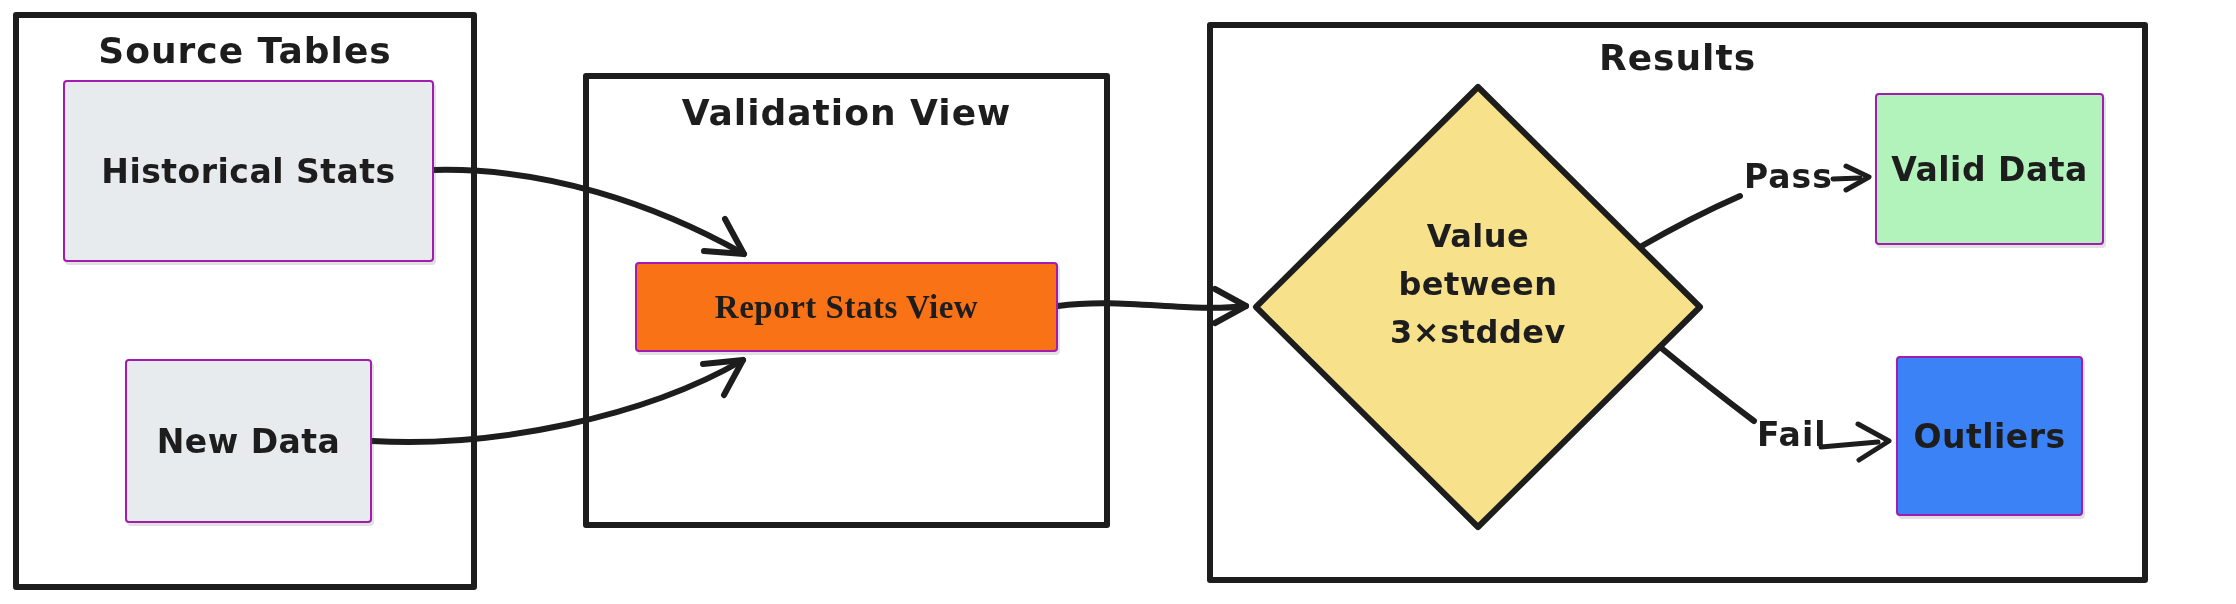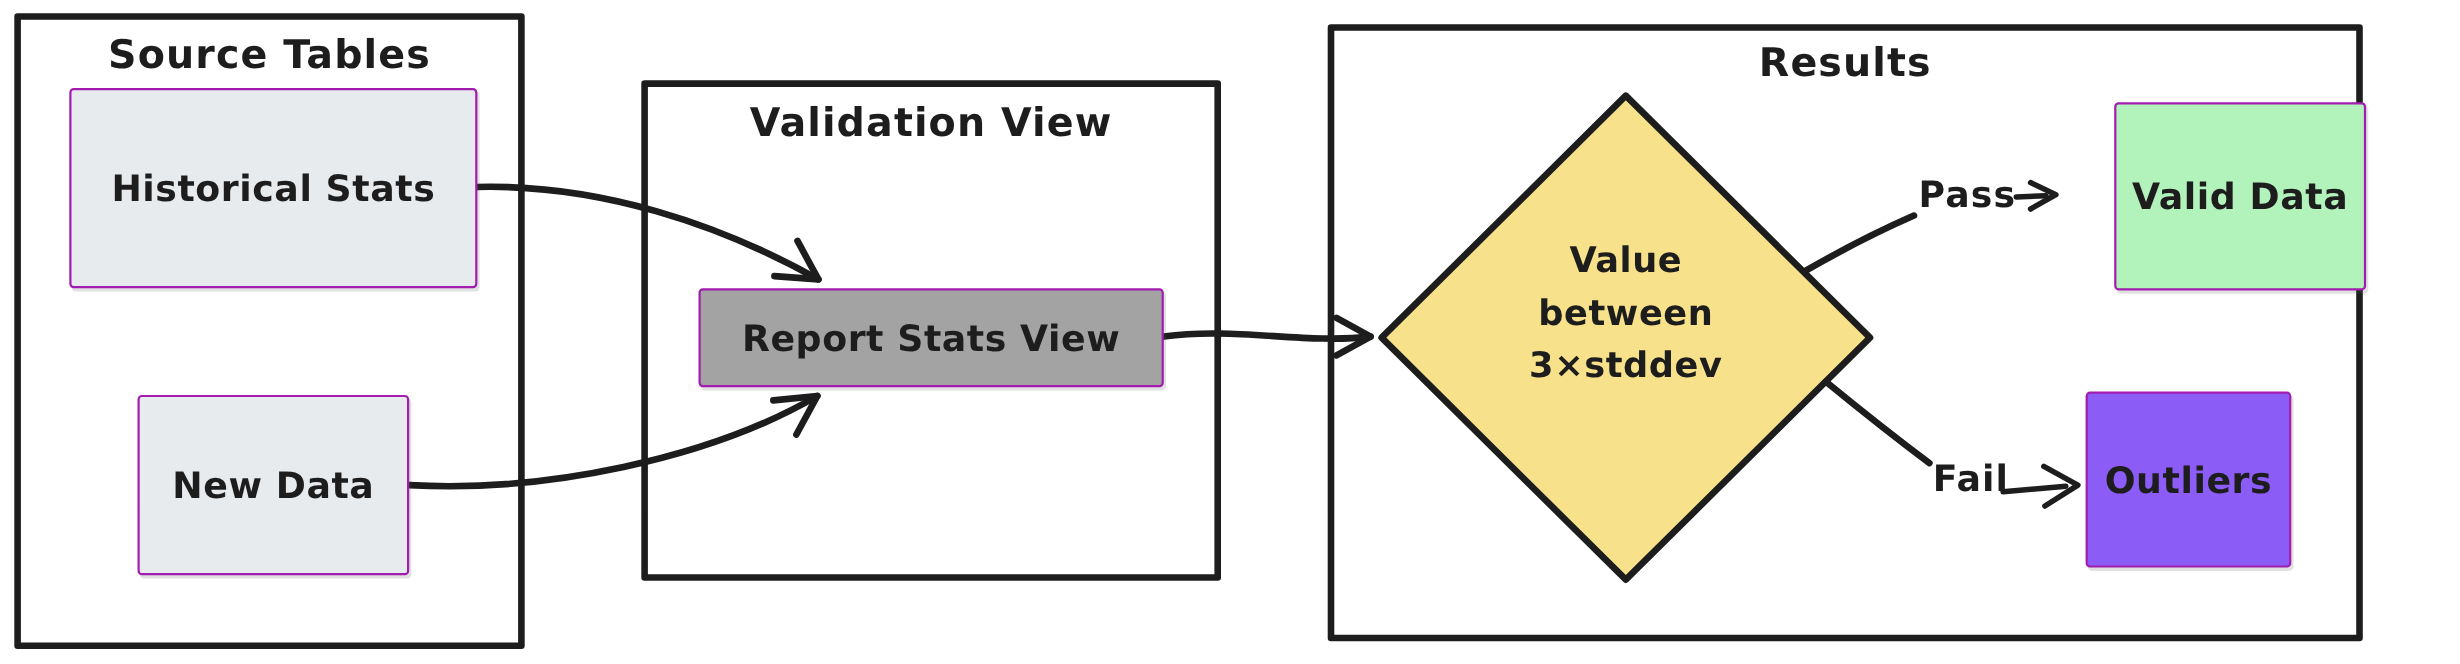--- a/index.html
+++ b/index.html
@@ -54,21 +54,21 @@
     font-size: 33px;
     font-weight: 600;
     letter-spacing: 0.5px;
     white-space: nowrap;
     box-shadow: 2px 3px 0 rgba(90,90,90,0.18);
     z-index: 3;
   }
   #n-hist     { left: 63px;   top: 80px;  width: 371px; height: 182px; }
   #n-new      { left: 125px;  top: 359px; width: 247px; height: 164px; }
   #n-report   { left: 635px;  top: 262px; width: 423px; height: 90px;  }
-  #n-valid    { left: 1922px; top: 93px;  width: 229px; height: 171px; }
+  #n-valid    { left: 1875px; top: 93px;  width: 229px; height: 152px; }
   #n-outliers { left: 1896px; top: 356px; width: 187px; height: 160px; }
 
   
   #wires {
     position: absolute;
     left: 0; top: 0;
     z-index: 2;
     pointer-events: none;
   }
   .wire {
@@ -147,29 +147,29 @@
   </svg>
 
   <div class="node" id="n-hist" style="background-color: rgb(232, 235, 238);">
     <span>Historical Stats</span>
   </div>
 
   <div class="node" id="n-new" style="background-color: rgb(232, 235, 238);">
     <span>New Data</span>
   </div>
 
-  <div class="node" id="n-report" style="background-color: #a3a3a3;">
+  <div class="node" id="n-report" style="background-color: #f97316; font-family: Liberation Serif, serif;">
     <span>Report Stats View</span>
   </div>
 
   <div class="node" id="n-valid" style="background-color: rgb(178, 242, 187);">
     <span>Valid Data</span>
   </div>
 
-  <div class="node" id="n-outliers" style="background-color: #8b5cf6;">
+  <div class="node" id="n-outliers" style="background-color: #3b82f6;">
     <span>Outliers</span>
   </div>
 
   <div class="decision-label">
     <div>Value</div>
     <div>between</div>
     <div>3×stddev</div>
   </div>
 
   <div class="edge-label" id="lbl-pass">Pass</div>

